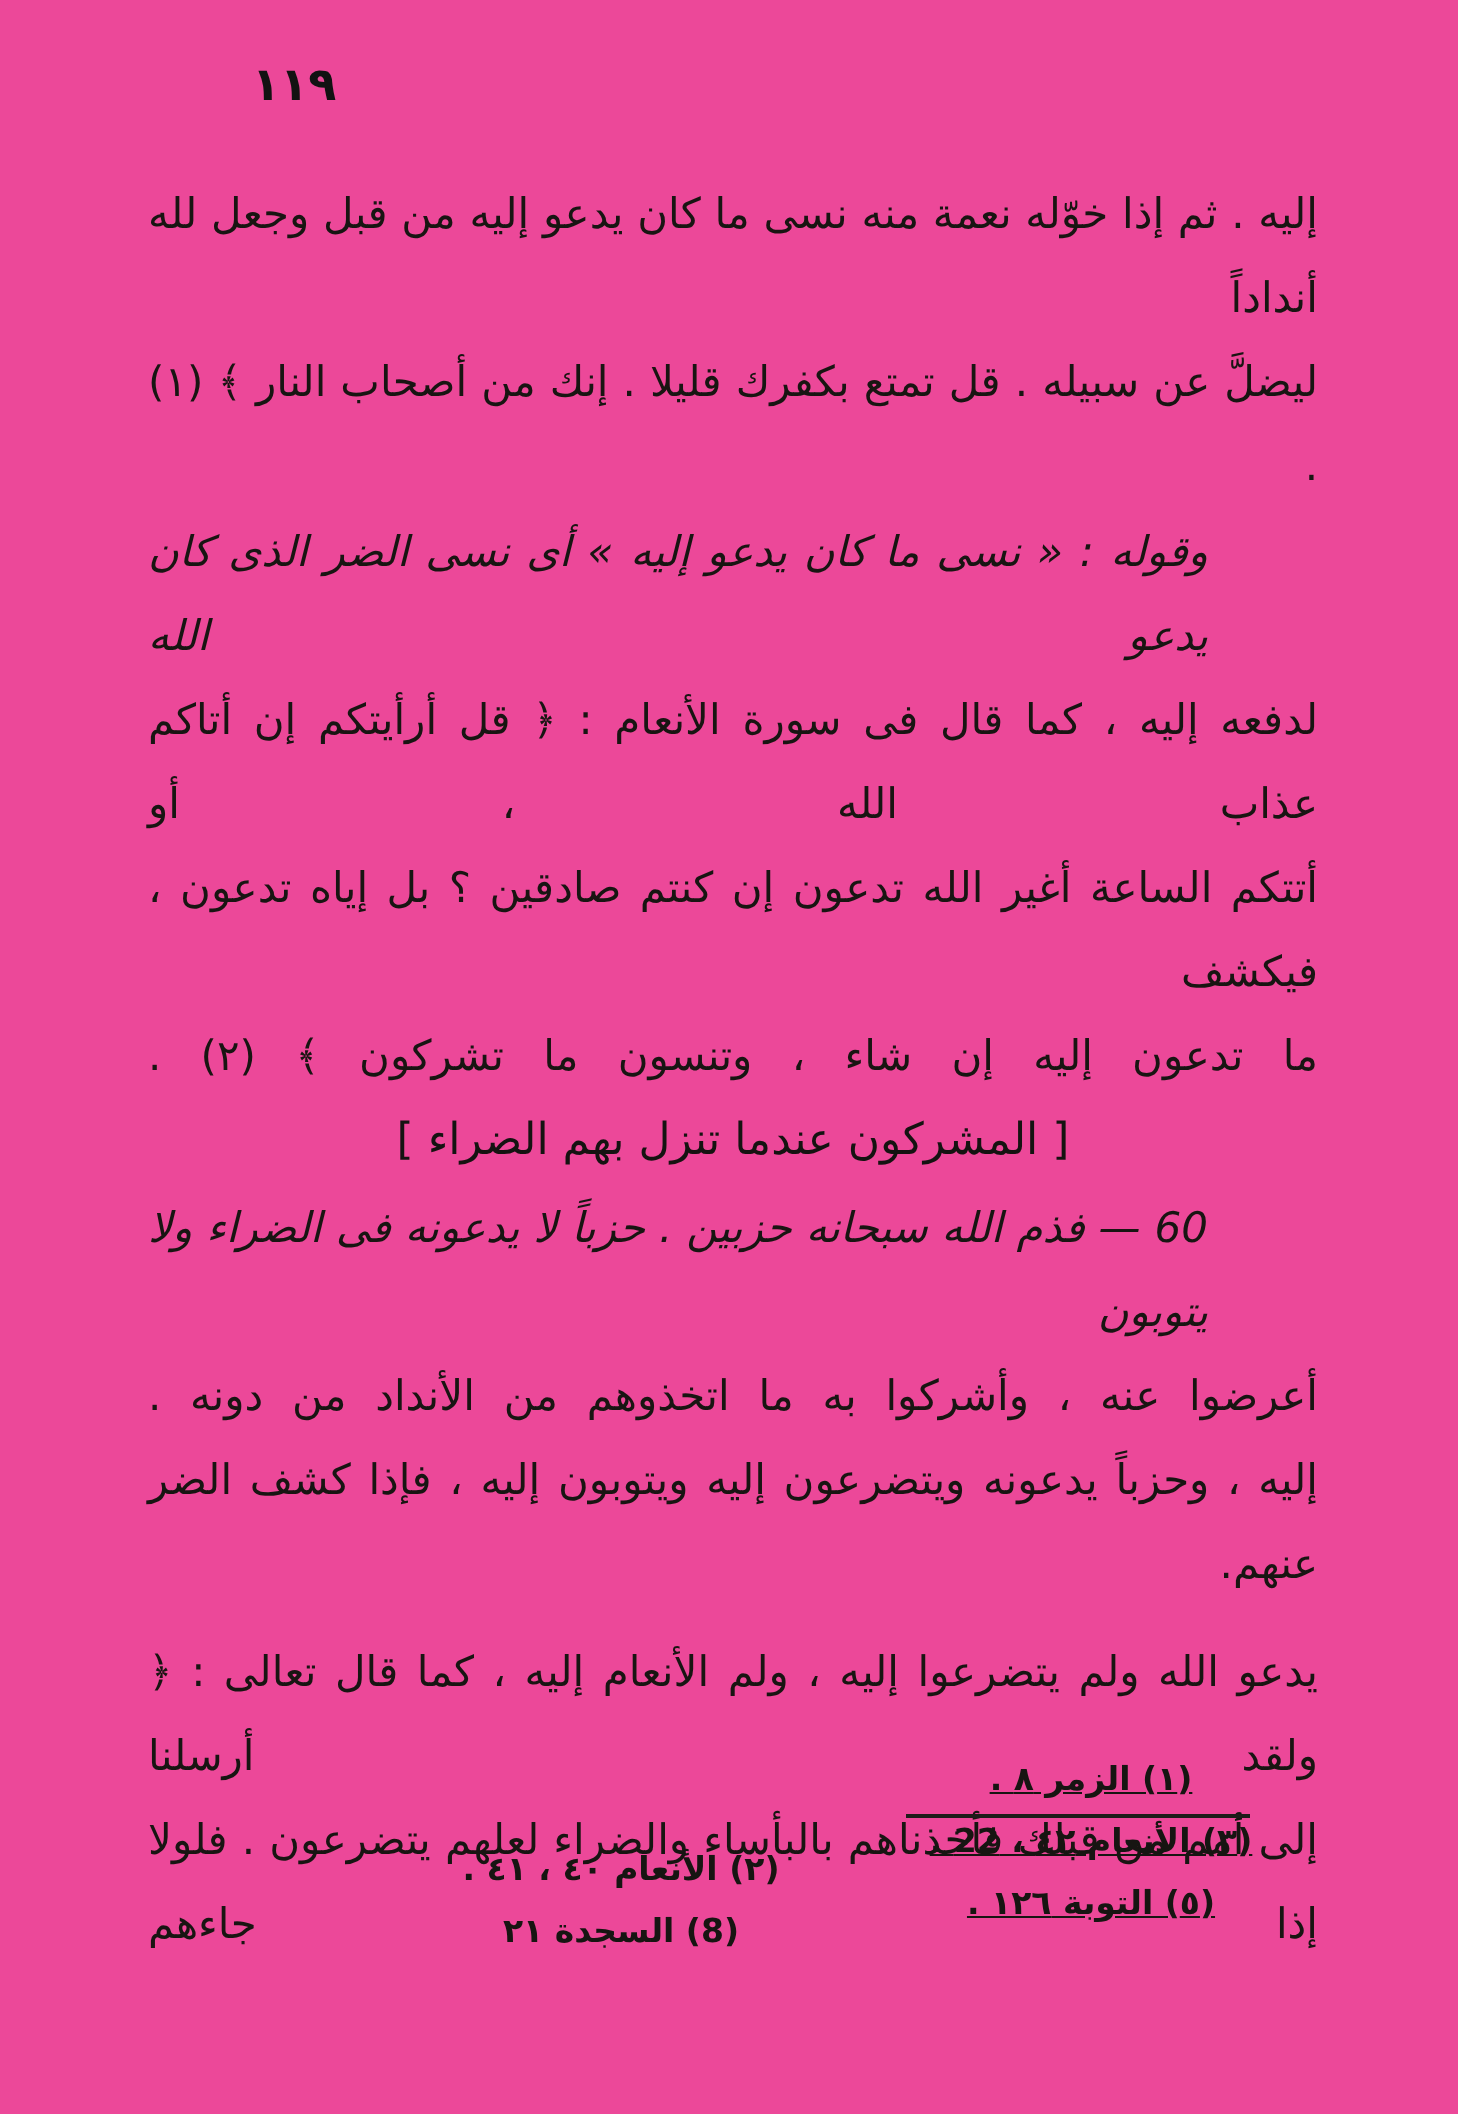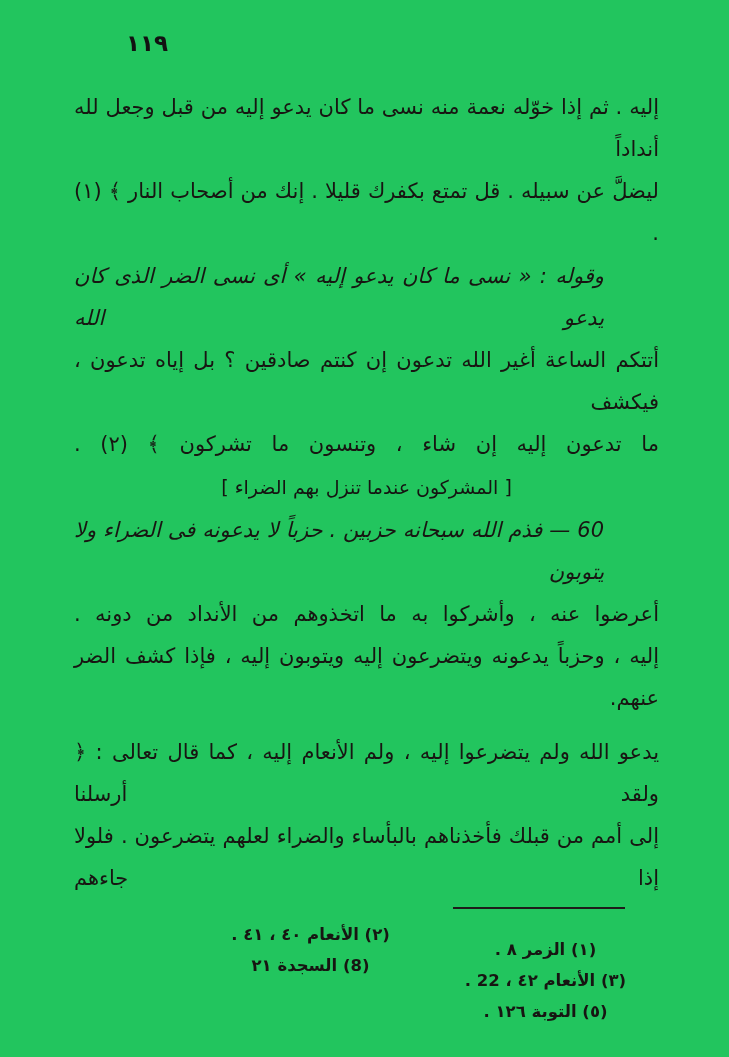--- a/index.html
+++ b/index.html
@@ -1,21 +1,21 @@
 <!DOCTYPE html>
 <html lang="ar"><head>
 <meta charset="utf-8">
 <style>
   html,body{margin:0;padding:0;}
   body{background:#888; font-family:"DejaVu Sans", sans-serif;}
   .page{
     position:relative;
     width:729px;height:1057px;
     margin:0 auto;
-    background:#22c55e;
+    background:#ec4899;
     color:#161412;
     overflow:hidden;
   }
   .page-number{
     position:absolute;
     top:30px;left:126px;
     font-size:23px;
     font-weight:bold;
     letter-spacing:2px;
     color:#121212;
@@ -33,61 +33,62 @@
   .line{
     text-align:justify;
     text-align-last:justify;
     text-justify:inter-word;
     white-space:normal;
   }
   .line.opener{padding-right:55px;font-style:italic;}
   .section-heading{
     direction:rtl;
     text-align:center;
-    font-size:19px;
+    font-size:22px;
     line-height:42px;
     margin:1px 0 1px 0;
     color:#151311;
   }
   .footnote-separator{
     position:absolute;
     top:907px;right:104px;
     width:172px;height:0;
     border-top:2.5px solid #1e1c1a;
   }
   .footnotes{position:absolute;top:0;left:0;width:100%;height:100%;pointer-events:none;}
   .fn-col{
     position:absolute;
     direction:rtl;
     text-align:center;
     font-size:16.5px;
     font-weight:bold;
     line-height:31px;
     color:#171512;
   }
-  .fn-col-right{top:934px;right:76px;width:215px;}
+  .fn-col-right{top:874px;right:76px;width:215px;text-decoration:underline;}
   .fn-col-left{top:919px;right:316px;width:205px;}
   .fn-item{white-space:nowrap;}
 </style>
 </head>
 <body>
 
 <div class="page">
 
   <div class="page-number">١١٩</div>
 
   <div class="body-text">
 
     <div class="para">
       <div class="line">إليه . ثم إذا خوّله نعمة منه نسى ما كان يدعو إليه من قبل وجعل لله أنداداً</div>
       <div class="line">ليضلَّ عن سبيله . قل تمتع بكفرك قليلا . إنك من أصحاب النار ﴾ (١) .</div>
     </div>
 
     <div class="para">
       <div class="line opener">وقوله : « نسى ما كان يدعو إليه » أى نسى الضر الذى كان يدعو الله</div>
+      <div class="line">لدفعه إليه ، كما قال فى سورة الأنعام : ﴿ قل أرأيتكم إن أتاكم عذاب الله ، أو</div>
       <div class="line">أتتكم الساعة أغير الله تدعون إن كنتم صادقين ؟ بل إياه تدعون ، فيكشف</div>
       <div class="line">ما تدعون إليه إن شاء ، وتنسون ما تشركون ﴾ (٢) .</div>
     </div>
 
     <div class="section-heading">[ المشركون عندما تنزل بهم الضراء ]</div>
 
     <div class="para">
       <div class="line opener">60 — فذم الله سبحانه حزبين . حزباً لا يدعونه فى الضراء ولا يتوبون</div>
       <div class="line">أعرضوا عنه ، وأشركوا به ما اتخذوهم من الأنداد من دونه .</div>
       <div class="line">إليه ، وحزباً يدعونه ويتضرعون إليه ويتوبون إليه ، فإذا كشف الضر عنهم.</div>

